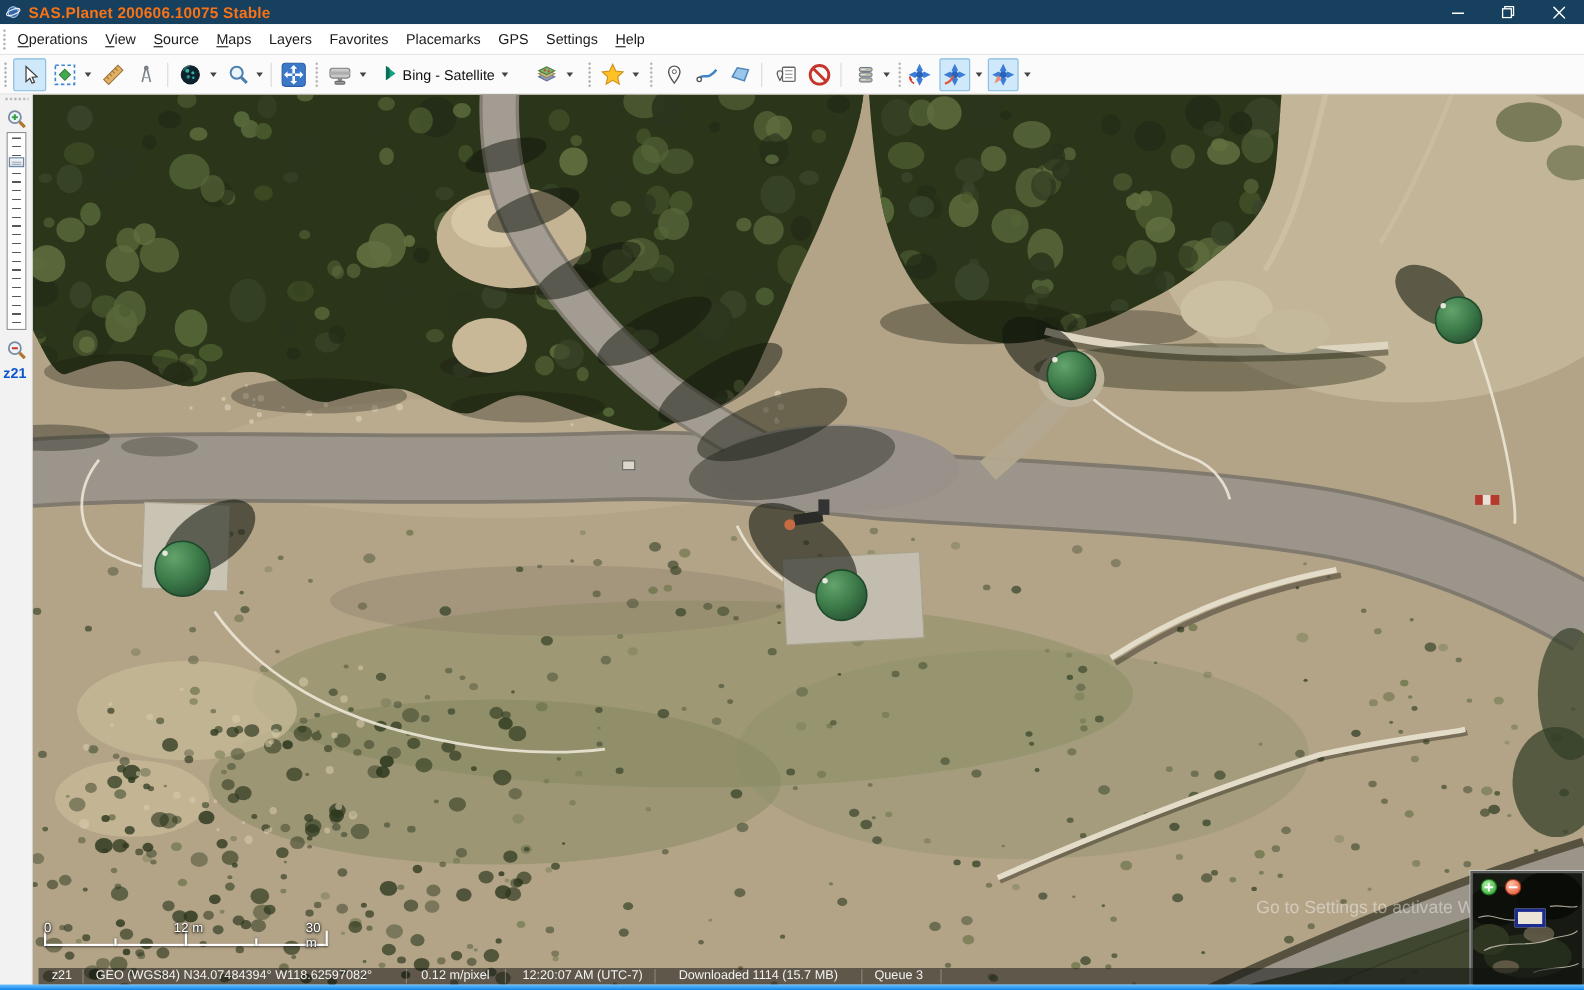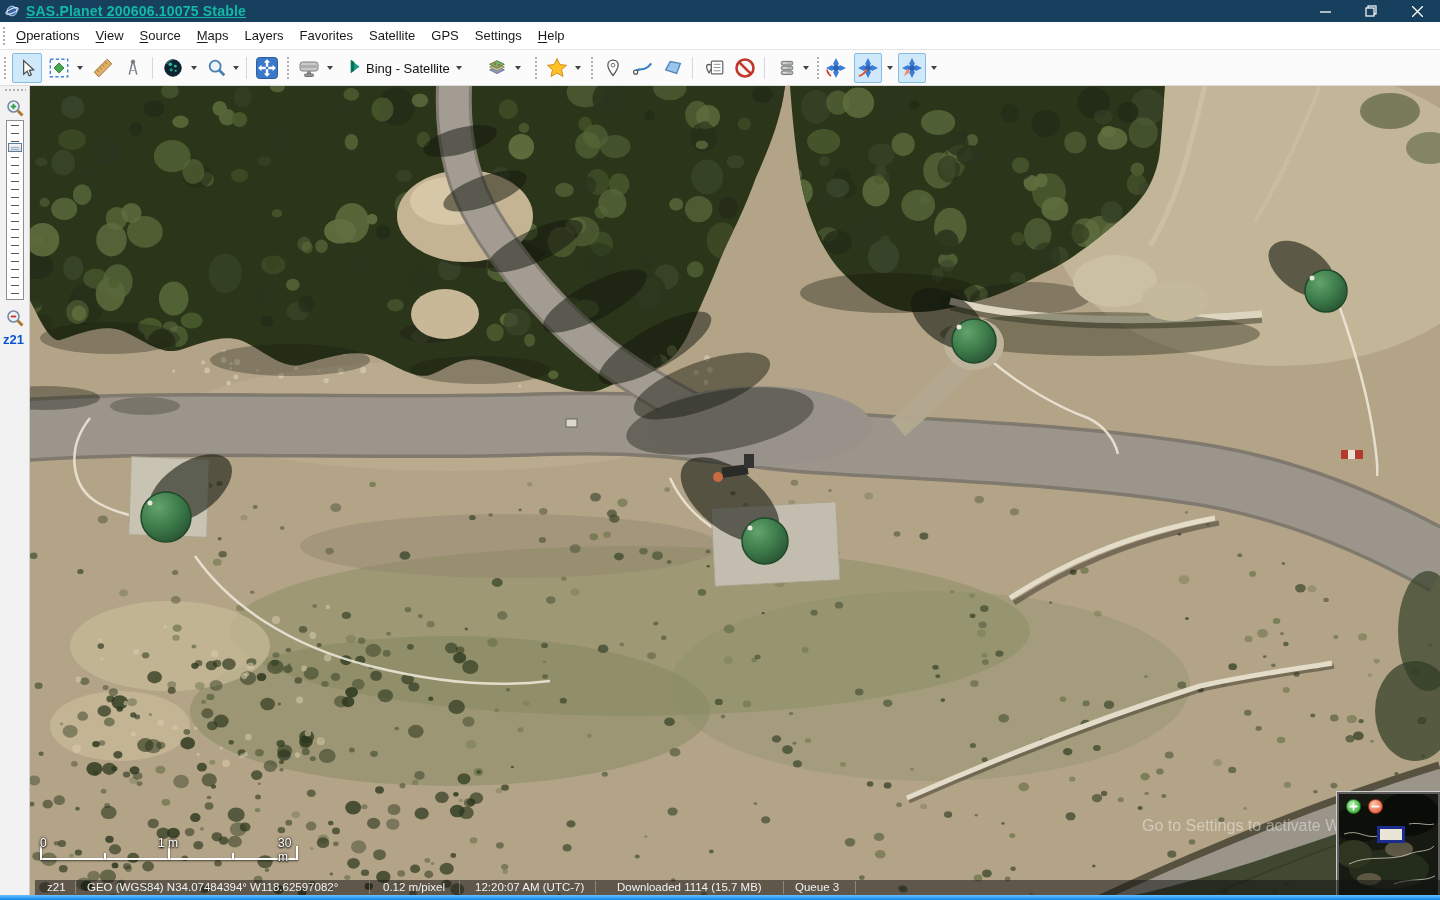--- a/index.html
+++ b/index.html
@@ -2,21 +2,21 @@
 <html><head>
 <meta charset="utf-8">
 <style>
   * { margin:0; padding:0; box-sizing:border-box; }
   html,body { width:1440px; height:900px; overflow:hidden; font-family:"Liberation Sans", sans-serif; }
   .window { position:relative; width:1440px; height:900px; background:#fff; }
 
   
   .titlebar { position:absolute; left:0; top:0; width:1440px; height:22px; background:#17405e; display:flex; align-items:center; }
   .app-icon { width:14px; height:14px; margin-left:5px; }
-  .title { color:#14b8a6; font-size:14px; font-weight:bold; margin-left:7px; letter-spacing:.2px;text-decoration:underline; }
+  .title { color:#f97316; font-size:14px; font-weight:bold; margin-left:7px; letter-spacing:.2px; }
   .win-controls { position:absolute; right:0; top:0; height:22px; display:flex; }
   .wbtn { width:46px; height:22px; display:flex; align-items:center; justify-content:center; }
 
   
   .menubar { position:absolute; left:0; top:22px; width:1440px; height:28px; background:#fff; border-bottom:1px solid #e6e6e6; }
   .mgrip { position:absolute; left:2px; top:4px; width:4px; height:20px; background-image:radial-gradient(#b0b0b0 1px, transparent 1.2px); background-size:4px 4px; }
   .menu-items { position:absolute; left:8px; top:0; height:28px; display:flex; }
   .menu-item { display:inline-block; line-height:27px; padding:0 8px; font-size:13px; color:#1a1a1a; cursor:default; }
   u { text-underline-offset:2px; }
   .marks-group { position:absolute; left:652px; top:0; height:28px; display:flex; align-items:center; }
@@ -104,21 +104,21 @@
 
   <div class="menubar">
     <div class="mgrip"></div>
     <div class="menu-items">
       <span class="menu-item"><u>O</u>perations</span>
       <span class="menu-item"><u>V</u>iew</span>
       <span class="menu-item"><u>S</u>ource</span>
       <span class="menu-item"><u>M</u>aps</span>
       <span class="menu-item">Layers</span>
       <span class="menu-item">Favorites</span>
-      <span class="menu-item">Satellite</span>
+      <span class="menu-item">Placemarks</span>
       <span class="menu-item">GPS</span>
       <span class="menu-item">Settings</span>
       <span class="menu-item"><u>H</u>elp</span>
     </div>
   </div>
 
   <div class="toolbar">
     <div class="tgrip" style="left:3px"></div>
 
     <div class="tbtn active" style="left:12px">
@@ -1331,21 +1331,21 @@
       </div>
 
       <div class="scalebar">
         <div class="sb-line"></div>
         <div class="sb-tick" style="left:0; height:14px"></div>
         <div class="sb-tick" style="left:64px; height:7px"></div>
         <div class="sb-tick" style="left:128px; height:14px"></div>
         <div class="sb-tick" style="left:192px; height:7px"></div>
         <div class="sb-tick" style="left:256px; height:14px"></div>
         <div class="sb-lab" style="left:0">0</div>
-        <div class="sb-lab" style="left:118px">1 m</div>
+        <div class="sb-lab" style="left:118px">12 m</div>
         <div class="sb-lab" style="left:238px">30 m</div>
       </div>
 
       <div class="minimap">
         <svg width="99" height="100" viewBox="0 0 99 100">
           <rect width="99" height="100" fill="#161a12"></rect>
           <ellipse cx="20" cy="30" rx="25" ry="18" fill="#0d0f0a"></ellipse>
           <ellipse cx="70" cy="20" rx="30" ry="22" fill="#0a0c08"></ellipse>
           <ellipse cx="50" cy="75" rx="40" ry="20" fill="#242c1c"></ellipse>
           <ellipse cx="15" cy="60" rx="18" ry="14" fill="#2e3622"></ellipse>

